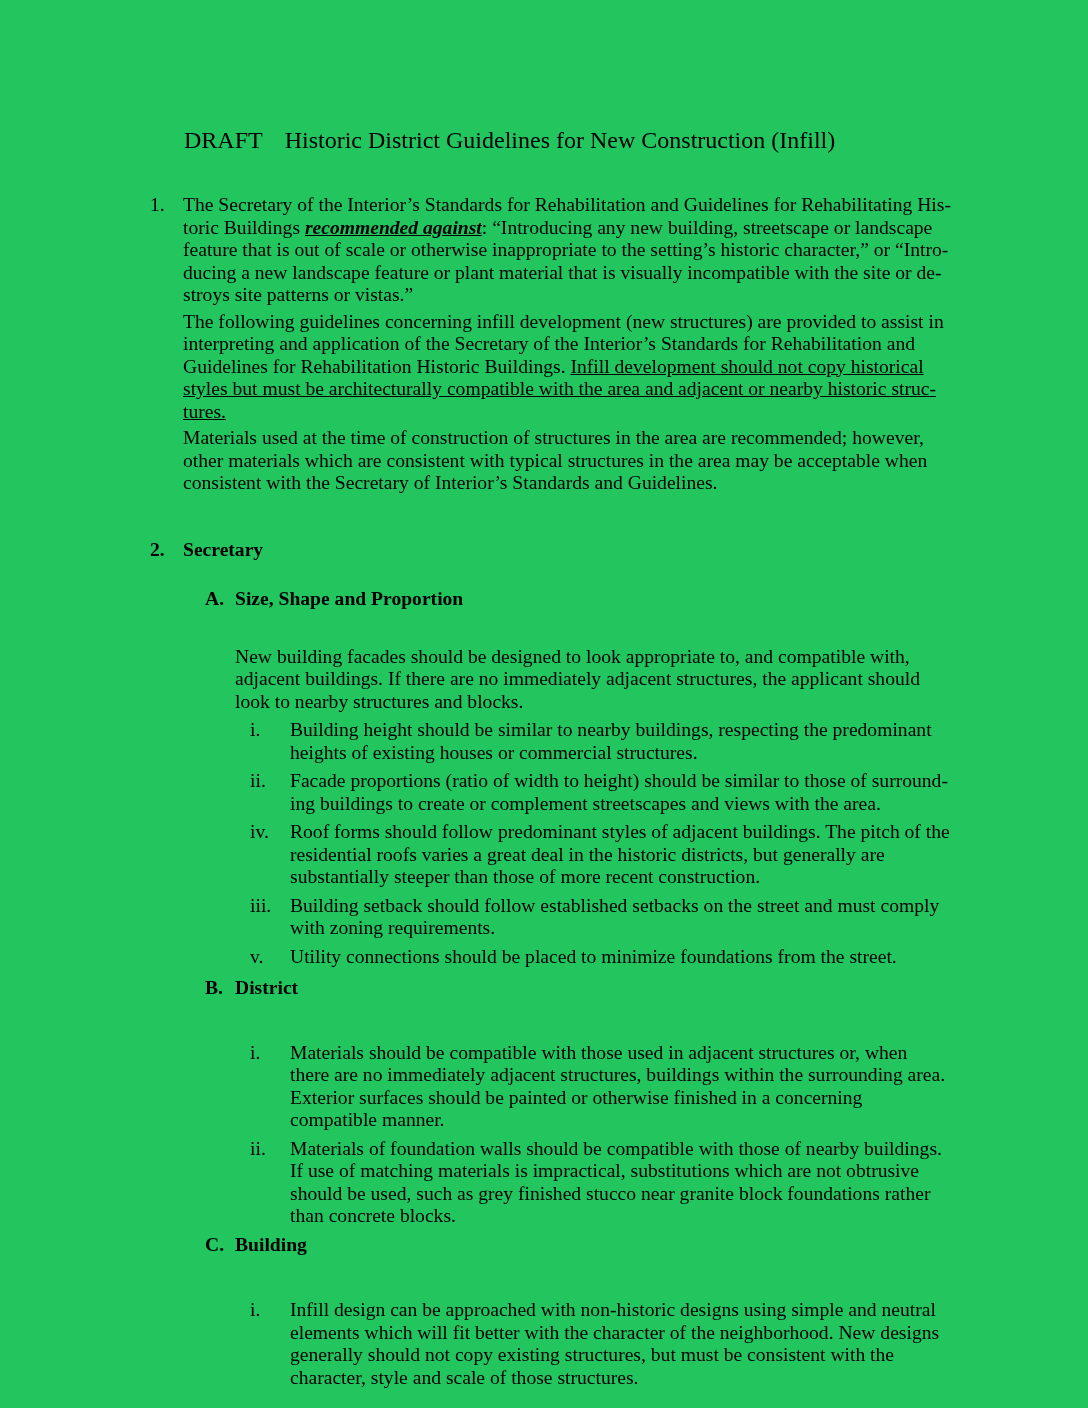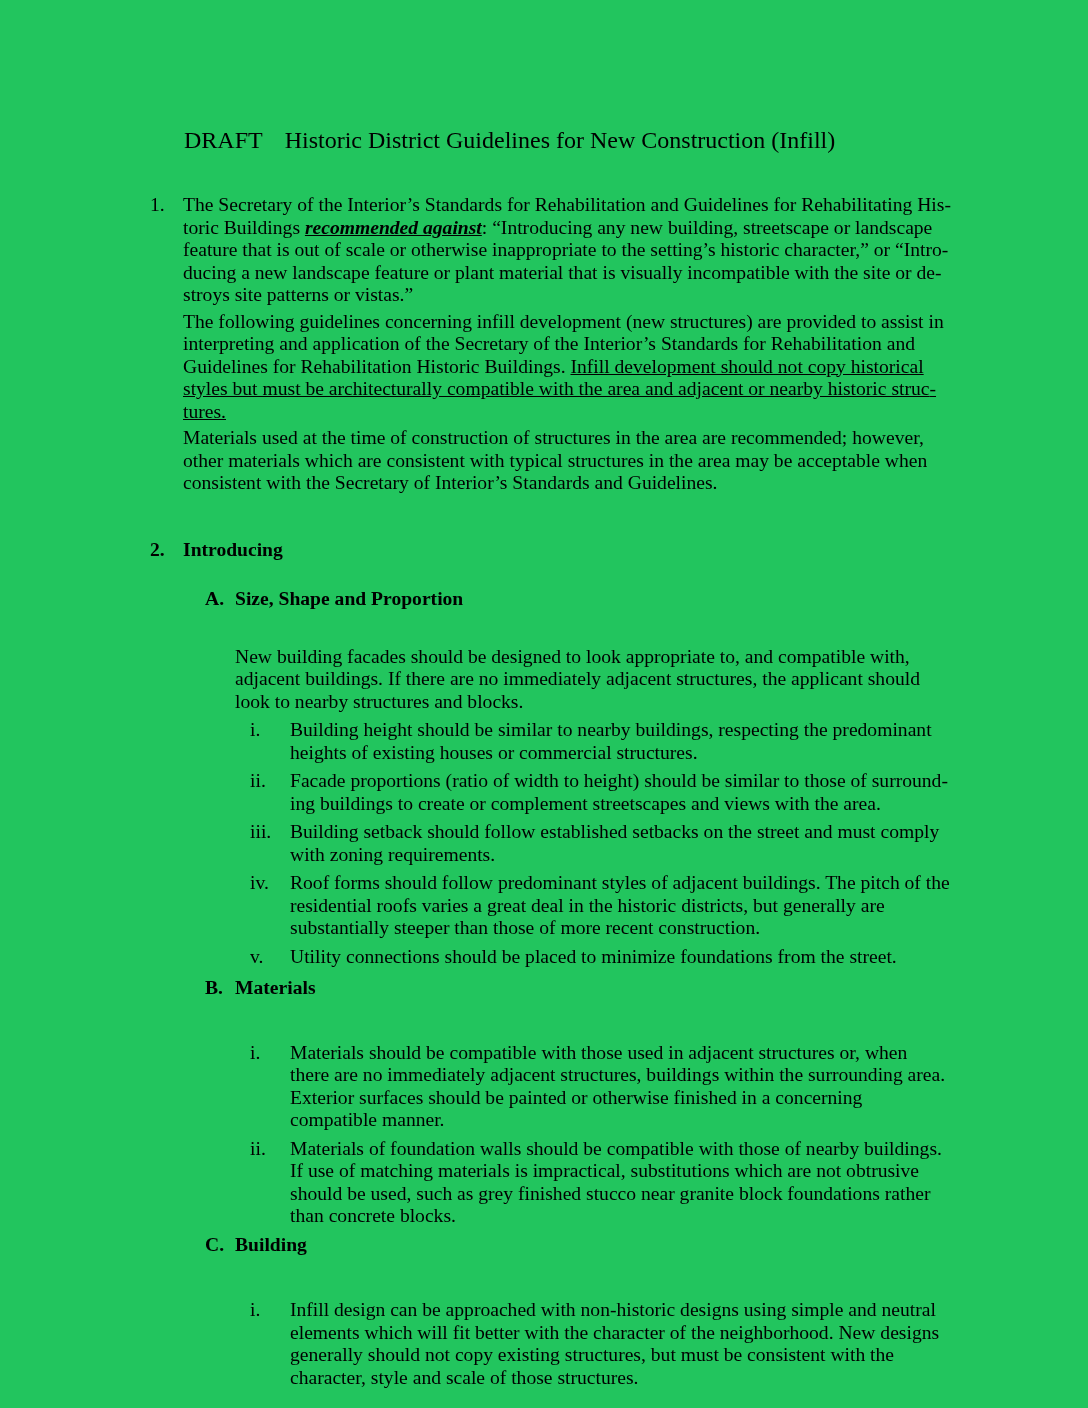--- a/index.html
+++ b/index.html
@@ -71,56 +71,56 @@
       <div class="li1-num">1.</div>
       <div class="li1-body">
         <p class="para"><span>The Secretary of the Interior’s Standards for Rehabilitation and Guidelines for Rehabilitating His­toric Buildings </span><span class="run-bold run-italic run-underline">recommended against</span><span>: “Introducing any new building, streetscape or landscape feature that is out of scale or otherwise inappropriate to the setting’s historic character,” or “Intro­ducing a new landscape feature or plant material that is visually incompatible with the site or de­stroys site patterns or vistas.”</span></p>
         <p class="para"><span>The following guidelines concerning infill development (new structures) are provided to assist in interpreting and application of the Secretary of the Interior’s Standards for Rehabilitation and Guidelines for Rehabilitation Historic Buildings. </span><span class="run-underline">Infill development should not copy historical styles but must be architecturally compatible with the area and adjacent or nearby historic struc­tures.</span></p>
         <p class="para">Materials used at the time of construction of structures in the area are recommended; however, oth­er materials which are consistent with typical structures in the area may be acceptable when con­sistent with the Secretary of Interior’s Standards and Guidelines.</p>
       </div>
     </div>
 
     <div class="li1 sec2">
       <div class="li1-num bold">2.</div>
-      <div class="li1-body bold">Introducing</div>
+      <div class="li1-body bold">Secretary</div>
     </div>
 
     <div class="sub subA">
       <div class="sub-letter">A.</div>
       <div class="sub-title">Size, Shape and Proportion</div>
     </div>
 
     <p class="intro">New building facades should be designed to look appropriate to, and compatible with, adja­cent buildings. If there are no immediately adjacent structures, the applicant should look to nearby structures and blocks.</p>
 
     <div class="ritems ritemsA">
       <div class="ritem">
         <div class="rnum">i.</div>
         <div class="rtext">Building height should be similar to nearby buildings, respecting the predominant heights of existing houses or commercial structures.</div>
       </div>
       <div class="ritem">
         <div class="rnum">ii.</div>
         <div class="rtext">Facade proportions (ratio of width to height) should be similar to those of surround­ing buildings to create or complement streetscapes and views with the area.</div>
       </div>
       <div class="ritem">
+        <div class="rnum">iv.</div>
+        <div class="rtext">Roof forms should follow predominant styles of adjacent buildings. The pitch of the residential roofs varies a great deal in the historic districts, but generally are substan­tially steeper than those of more recent construction.</div>
+      </div>
+      <div class="ritem">
         <div class="rnum">iii.</div>
         <div class="rtext">Building setback should follow established setbacks on the street and must comply with zoning requirements.</div>
-      </div>
-      <div class="ritem">
-        <div class="rnum">iv.</div>
-        <div class="rtext">Roof forms should follow predominant styles of adjacent buildings. The pitch of the residential roofs varies a great deal in the historic districts, but generally are substan­tially steeper than those of more recent construction.</div>
       </div>
       <div class="ritem">
         <div class="rnum">v.</div>
         <div class="rtext">Utility connections should be placed to minimize foundations from the street.</div>
       </div>
     </div>
 
     <div class="sub subB">
       <div class="sub-letter">B.</div>
-      <div class="sub-title">Materials</div>
+      <div class="sub-title">District</div>
     </div>
 
     <div class="ritems ritemsB">
       <div class="ritem">
         <div class="rnum">i.</div>
         <div class="rtext">Materials should be compatible with those used in adjacent structures or, when there are no immediately adjacent structures, buildings within the surrounding area. Exte­rior surfaces should be painted or otherwise finished in a concerning compatible man­ner.</div>
       </div>
       <div class="ritem">
         <div class="rnum">ii.</div>
         <div class="rtext">Materials of foundation walls should be compatible with those of nearby buildings. If use of matching materials is impractical, substitutions which are not obtrusive should be used, such as grey finished stucco near granite block foundations rather than con­crete blocks.</div>

